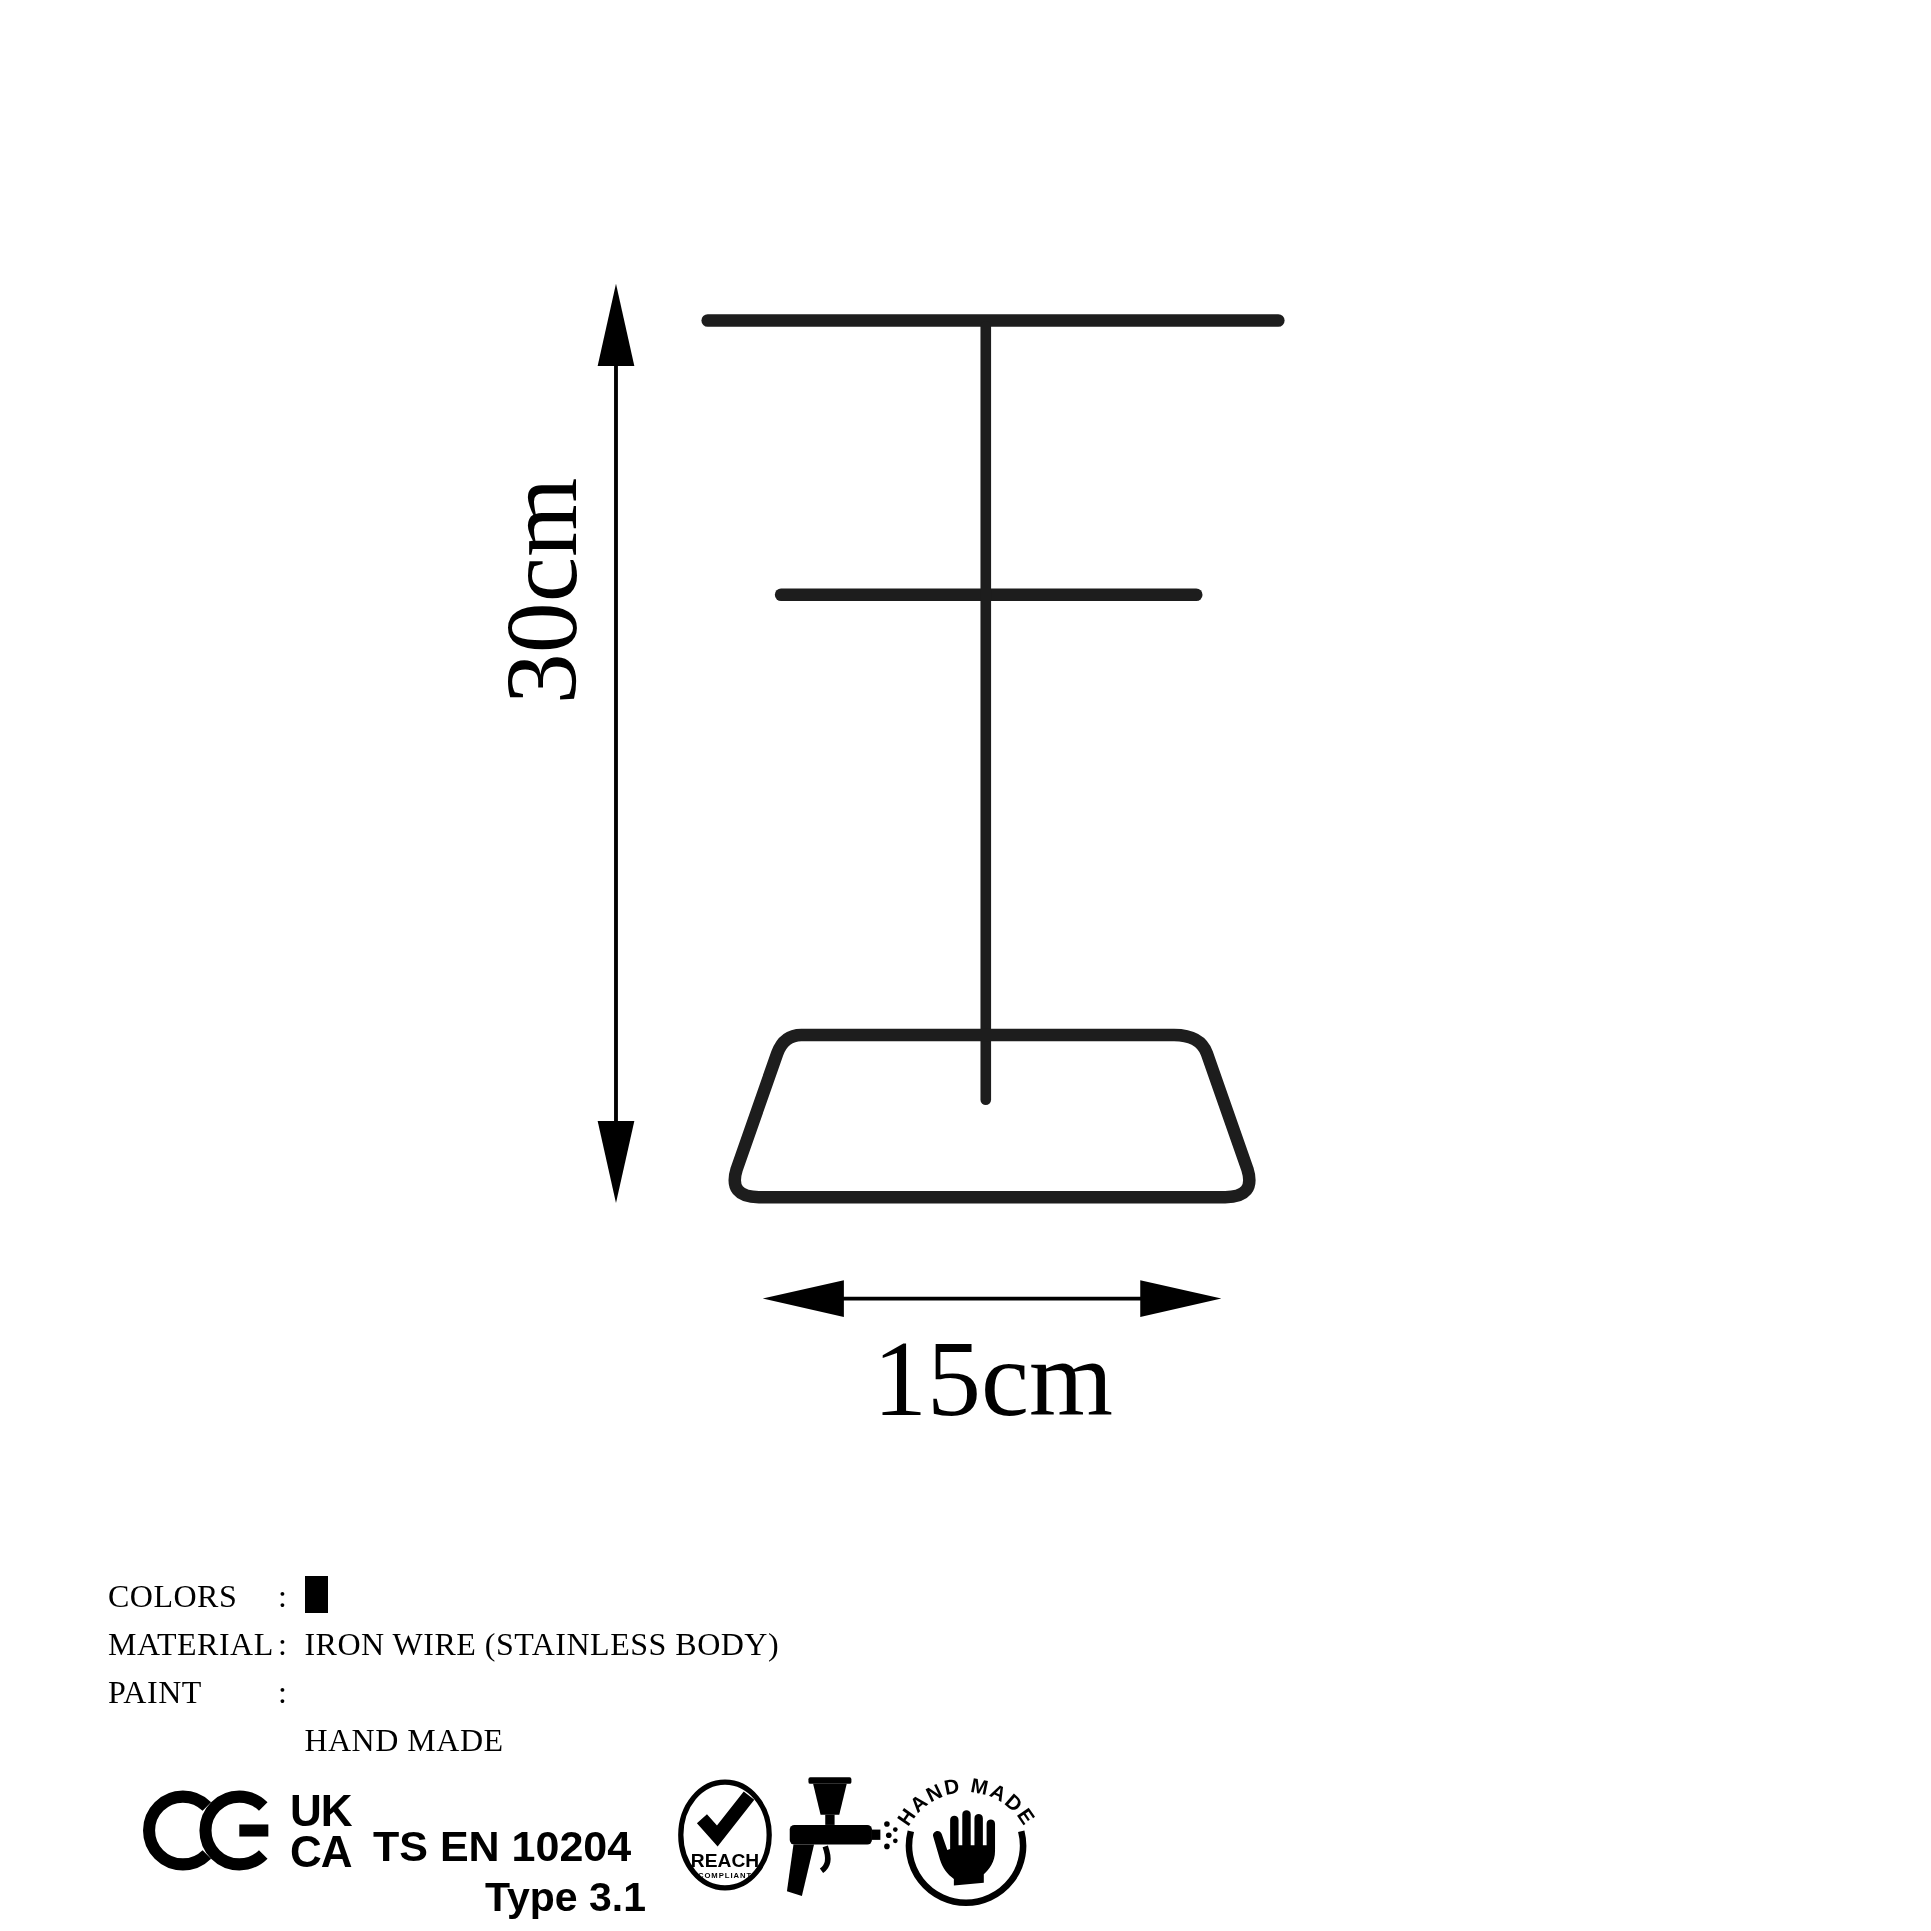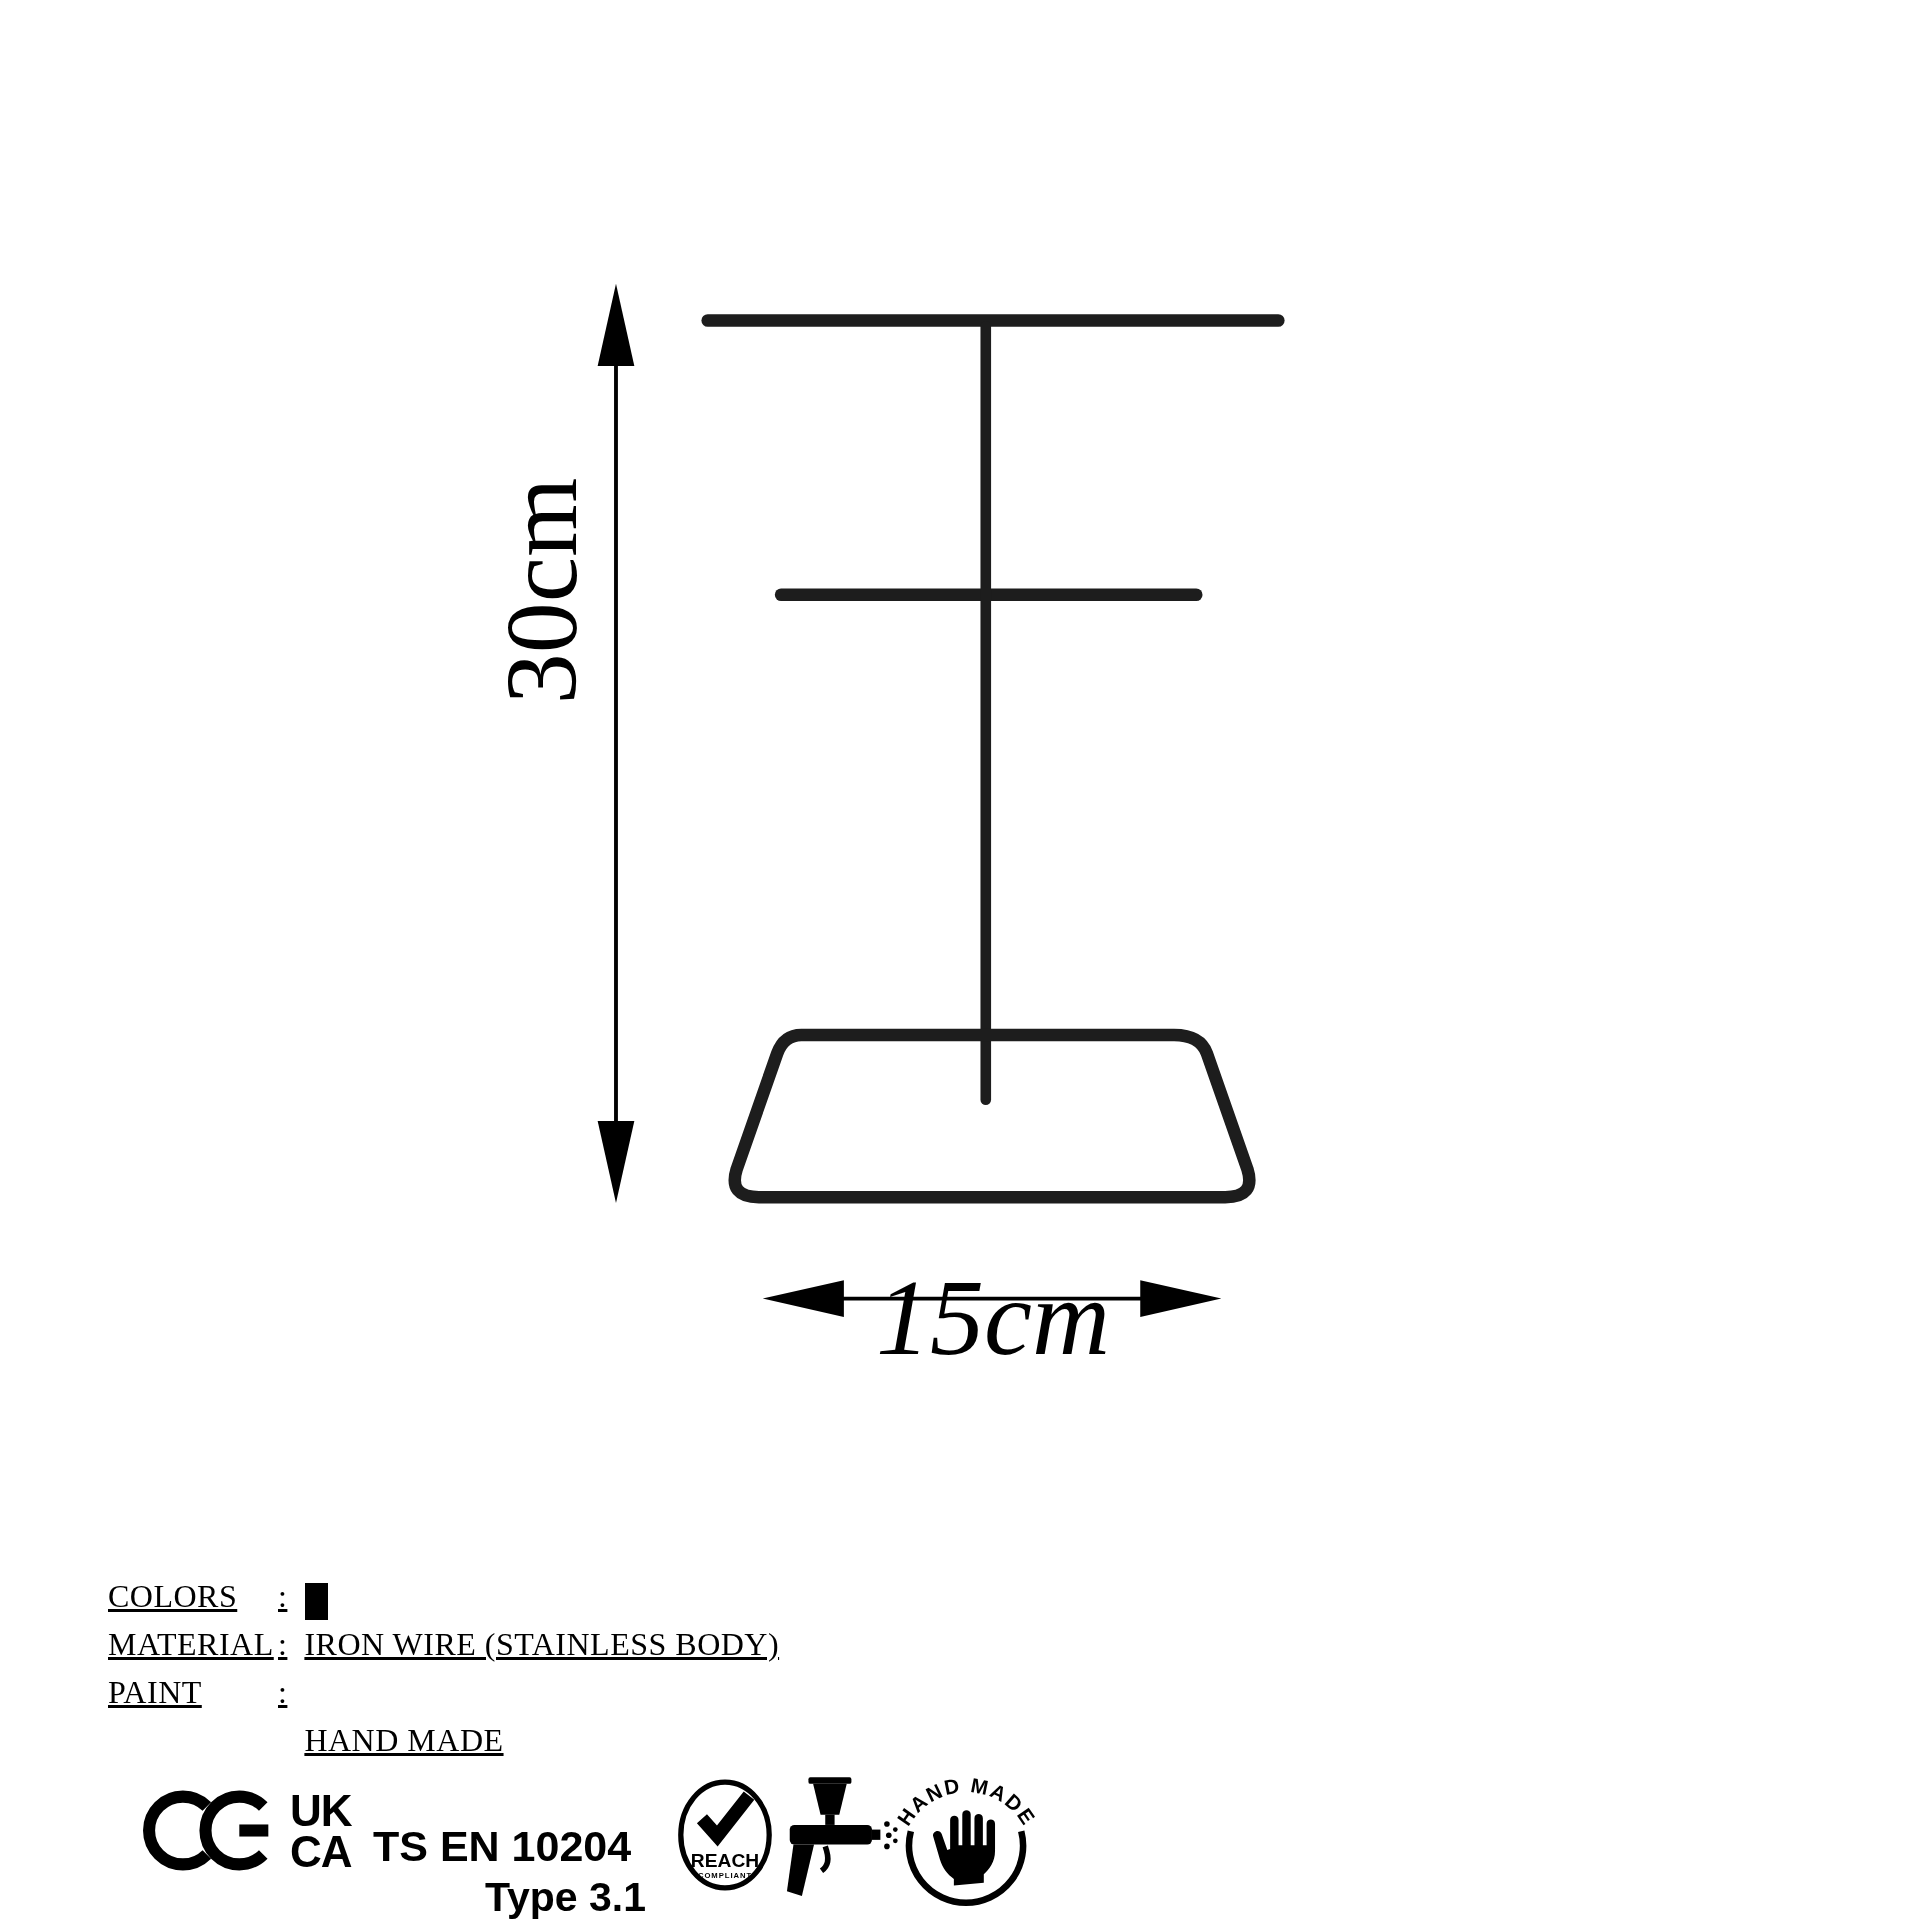--- a/index.html
+++ b/index.html
@@ -3,25 +3,25 @@
 <meta charset="utf-8">
 <style>
   html,body{margin:0;padding:0;background:#fff;}
   .canvas{position:relative;width:1931px;height:1931px;background:#ffffff;overflow:hidden;
           font-family:"Liberation Serif",serif;color:#000;}
   .stand-svg{position:absolute;left:0;top:0;width:1931px;height:1931px;}
 
   
   .dim-label{position:absolute;font-family:"Liberation Serif",serif;color:#000;white-space:nowrap;}
   .dim-label.v{left:541px;top:591px;font-size:102px;transform:translate(-50%,-50%) rotate(-90deg);}
-  .dim-label.h{left:993px;top:1318px;font-size:108px;transform:translate(-50%,-50%);font-style:italic;}
+  .dim-label.h{left:993px;top:1379px;font-size:108px;transform:translate(-50%,-50%);}
 
   
   .specs{position:absolute;left:108px;top:1572px;font-size:32px;line-height:48px;letter-spacing:0.5px;}
-  .spec-row{display:flex;align-items:flex-end;height:48px;text-decoration:underline;}
+  .spec-row{display:flex;align-items:flex-start;height:48px;}
   .spec-label{display:inline-block;width:170px;}
   .spec-colon{display:inline-block;width:17.4px;text-align:left;}
   .spec-value{display:inline-block;margin-left:9px;white-space:nowrap;}
   .swatch{display:inline-block;width:23px;height:37px;background:#000000;margin-left:9.7px;margin-top:3.9px;}
 
   
   .certs{position:absolute;left:0;top:0;width:1931px;height:1735px;pointer-events:none;}
   .cert{position:absolute;}
   .cert-ce{left:141px;top:1786px;}
   .cert-ukca{left:290px;top:1790px;font-family:"Liberation Sans",sans-serif;font-weight:700;

